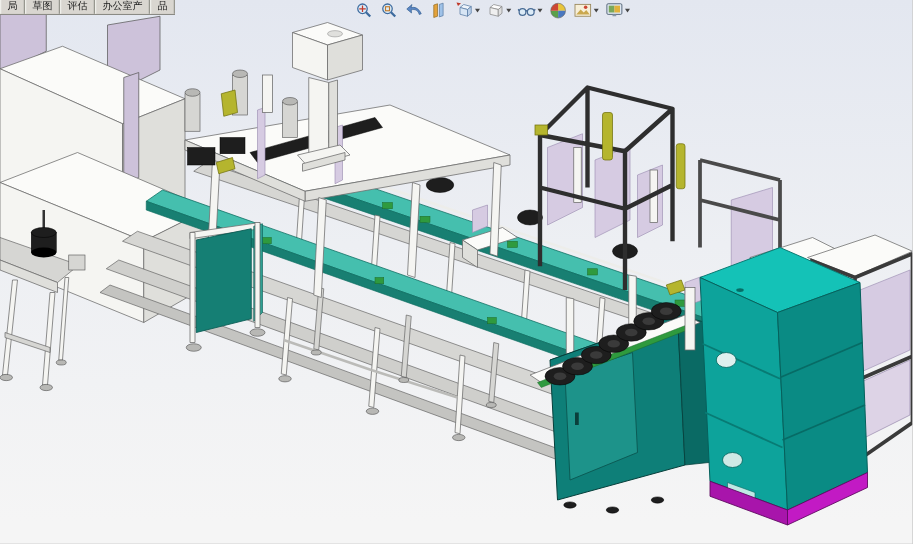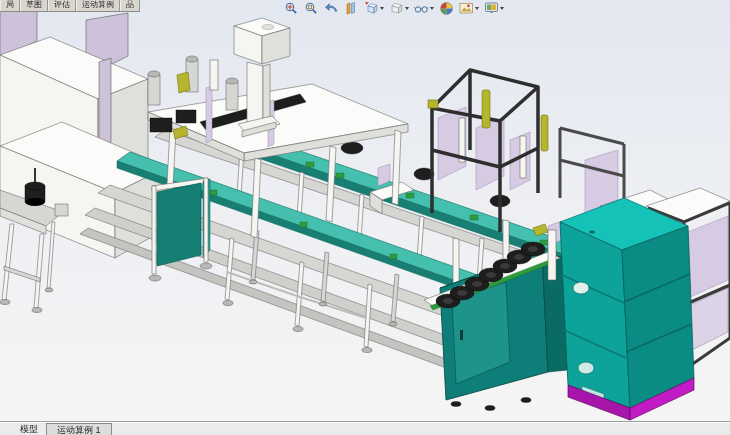--- a/index.html
+++ b/index.html
@@ -248,21 +248,21 @@
       <polygon points="582,386 604,394 604,400 582,392" fill="#bfe8e4" stroke="#0a6a64" stroke-width=".5"></polygon>
       <polygon points="568,385 630,408 630,420 568,397" fill="var(--magenta,#a815ab)" stroke="#5e085f" stroke-width=".7"></polygon>
       <polygon points="630,408 694,378 694,390 630,420" fill="#c21ac4" stroke="#5e085f" stroke-width=".7"></polygon>
     </g>
   </svg>
 
   <div class="cmdtabs">
     <span class="cmdtab">局</span>
     <span class="cmdtab">草图</span>
     <span class="cmdtab">评估</span>
-    <span class="cmdtab">运动算例</span>
+    <span class="cmdtab">办公室产</span>
     <span class="cmdtab">品</span>
   </div>
 
   <div class="hud">
     <span class="hud-btn">
       <svg width="15" height="15">
           <circle cx="6" cy="6" r="3.8" fill="#dcebf7" stroke="#3d6b9e"></circle>
           <path d="M6 3.4v5.2M3.4 6h5.2" stroke="#c0392b" stroke-width="1"></path>
           <path d="M8.8 8.8L12.2 12.2" stroke="#3d6b9e" stroke-width="1.8"></path>
         </svg>
@@ -331,18 +331,14 @@
       <svg width="15" height="15">
           <rect x="1.5" y="2" width="12" height="8.5" rx="1" fill="#dfe8f2" stroke="#5b6b7d" stroke-width=".8"></rect>
           <rect x="3" y="3.5" width="4.5" height="5.5" fill="#7aa85a"></rect>
           <rect x="7.5" y="3.5" width="4.5" height="5.5" fill="#e0b23c"></rect>
           <path d="M6,10.5 h3 v1.5 h-3 z" fill="#8a99a8"></path>
         </svg>
       <span class="caret"></span>
     </span>
   </div>
 
-  <div class="bottombar">
-    <span class="btab-model">模型</span>
-    <span class="btab-motion">运动算例 1</span>
-  </div>
 
 </div>
 
 </body></html>

